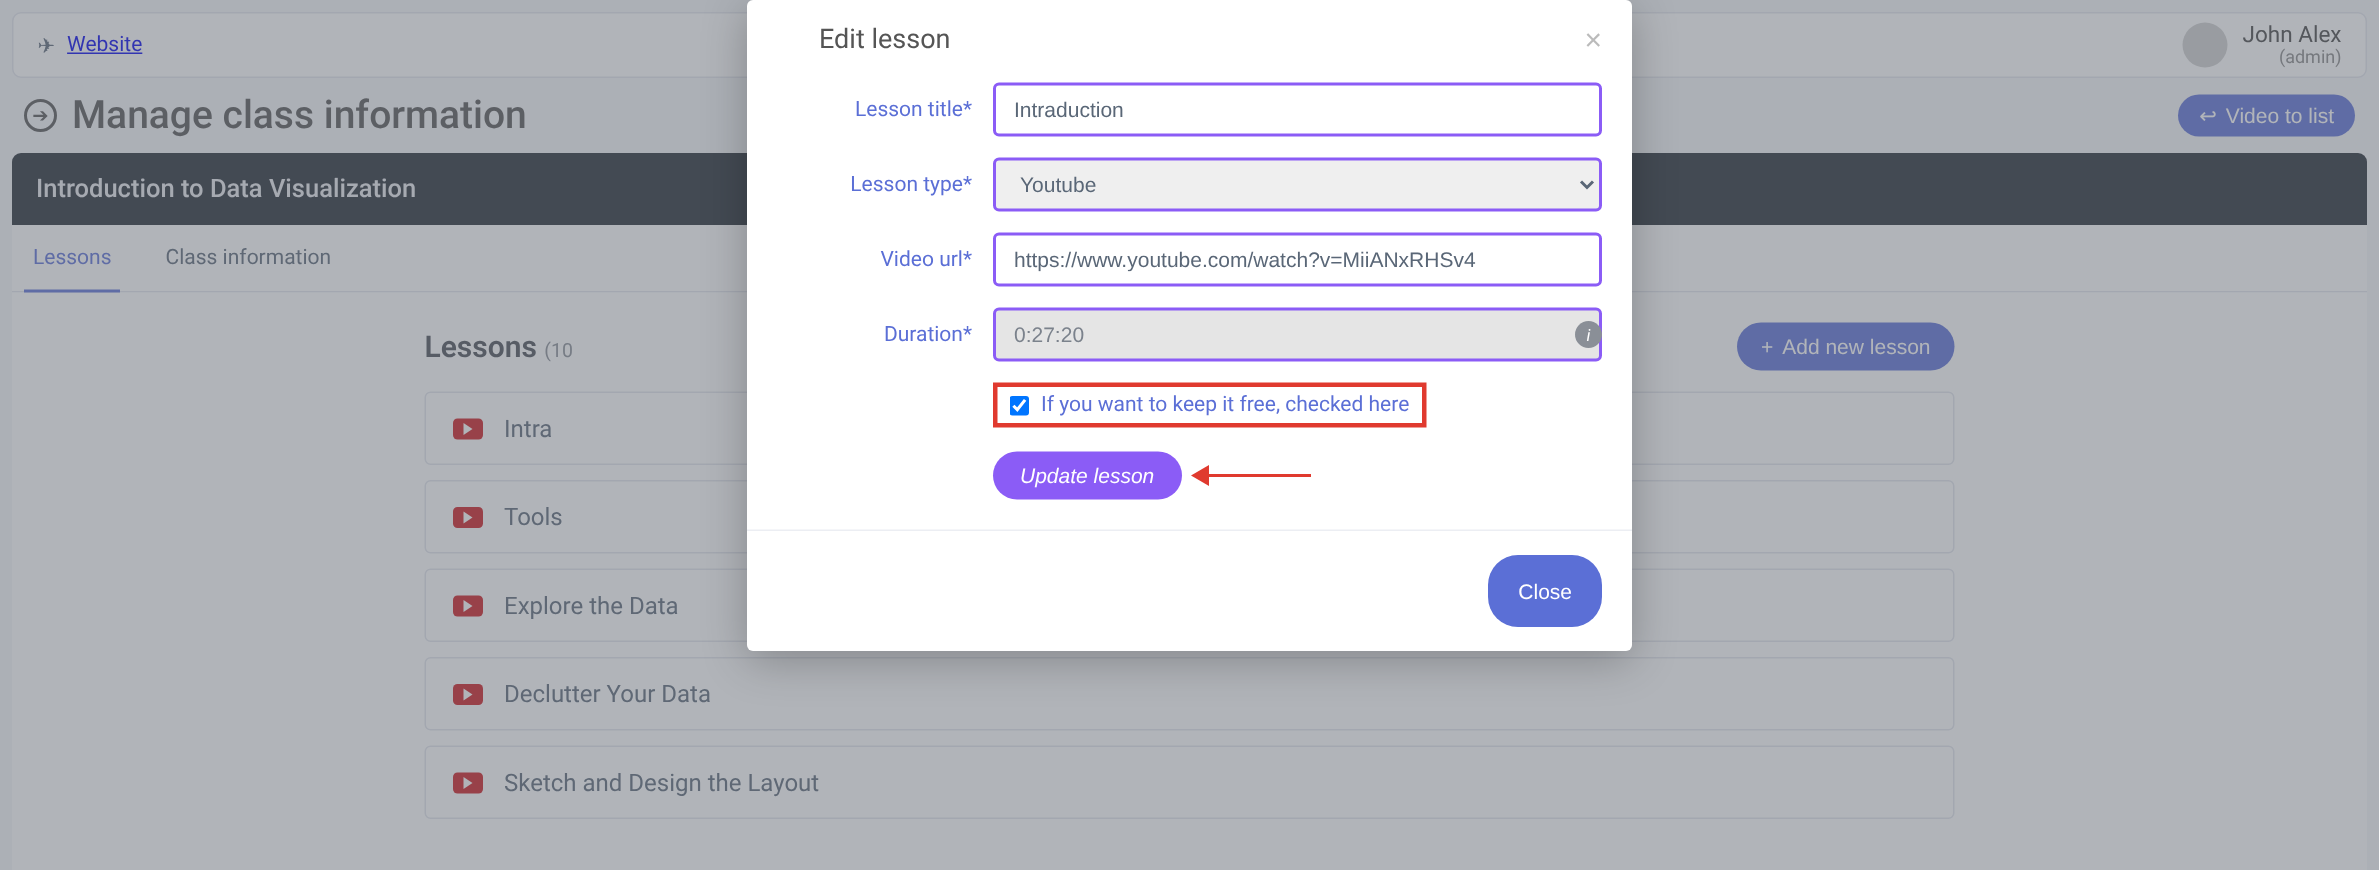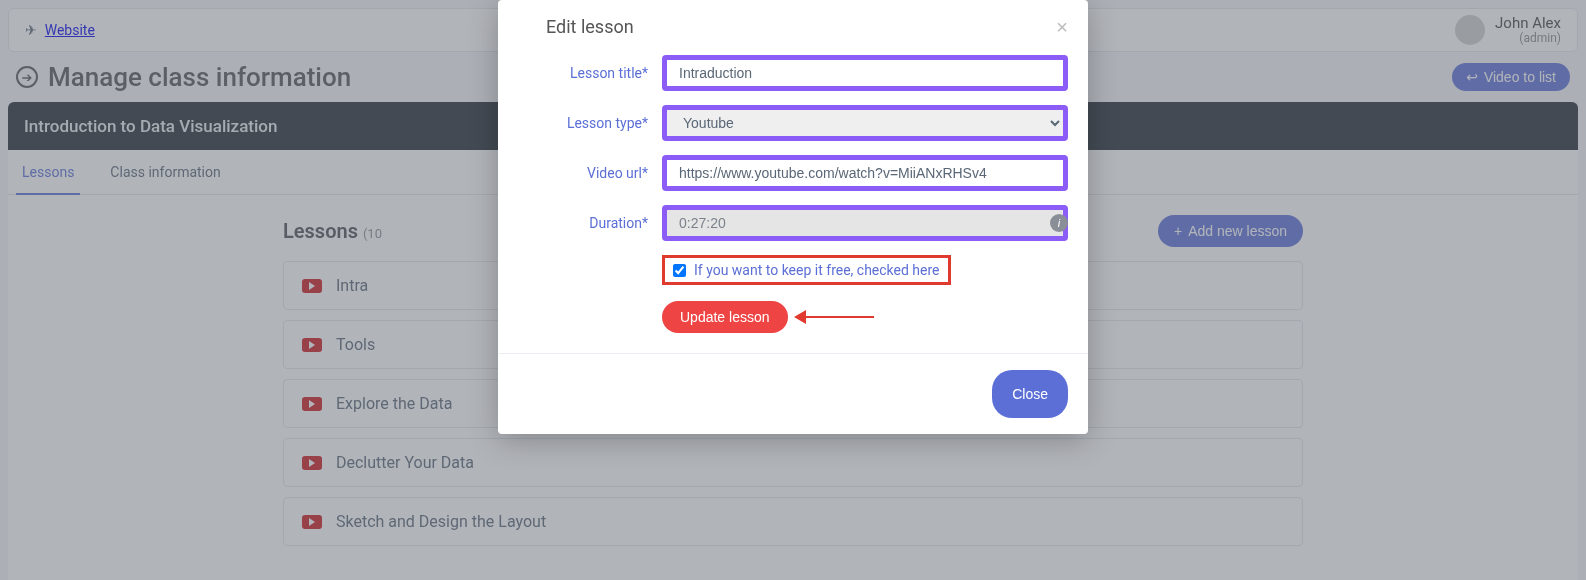--- a/index.html
+++ b/index.html
@@ -100,40 +100,40 @@
     padding:16px 20px;
     margin-left:28px;
   }
   .modal-title{font-size:18px;color:#555;}
   .modal-close{color:#bbb;font-size:20px;cursor:pointer;background:none;border:none;}
   .modal-body{padding:0 20px 20px;border-bottom:1px solid #eceef3;}
 
   .form-row{display:flex;align-items:center;margin-bottom:14px;gap:14px;}
   .form-label{flex:0 0 130px;text-align:right;color:#5b6fd6;font-size:14px;}
   .form-control{
-    flex:1;height:36px;padding:0 12px;border:5px solid #8b5cf6;border-radius:4px;
+    flex:1;height:36px;padding:0 12px;border:2px solid #8b5cf6;border-radius:4px;
     font-size:14px;color:#5a6777;outline:none;
   }
   .form-control.readonly{background:#e5e5e5;color:#7b828c;}
   select.form-control{appearance:auto;}
   .info-dot{
     width:18px;height:18px;border-radius:50%;background:#8a8f97;color:#fff;
     display:inline-flex;align-items:center;justify-content:center;font-size:11px;font-style:italic;
     margin-left:-32px;position:relative;
   }
 
   .checkbox-row{
     margin-left:144px;display:flex;align-items:center;gap:8px;
     border:3px solid #e03a2f;padding:4px 8px;width:fit-content;
     color:#5b6fd6;
   }
   .update-row{margin-left:144px;margin-top:16px;display:flex;align-items:center;gap:16px;}
   .btn-update{
-    background:#ef4444;color:#fff;border:none;border-radius:20px;padding:8px 18px;
-    font-size:14px;cursor:pointer;
+    background:#8b5cf6;color:#fff;border:none;border-radius:20px;padding:8px 18px;
+    font-size:14px;cursor:pointer;font-style:italic;
   }
   .annot-arrow{
     width:70px;height:2px;background:#e03a2f;position:relative;
   }
   .annot-arrow::before{
     content:"";position:absolute;left:-10px;top:-6px;border-right:12px solid #e03a2f;
     border-top:7px solid transparent;border-bottom:7px solid transparent;
   }
 
   .modal-foot{display:flex;justify-content:flex-end;padding:16px 20px;}

